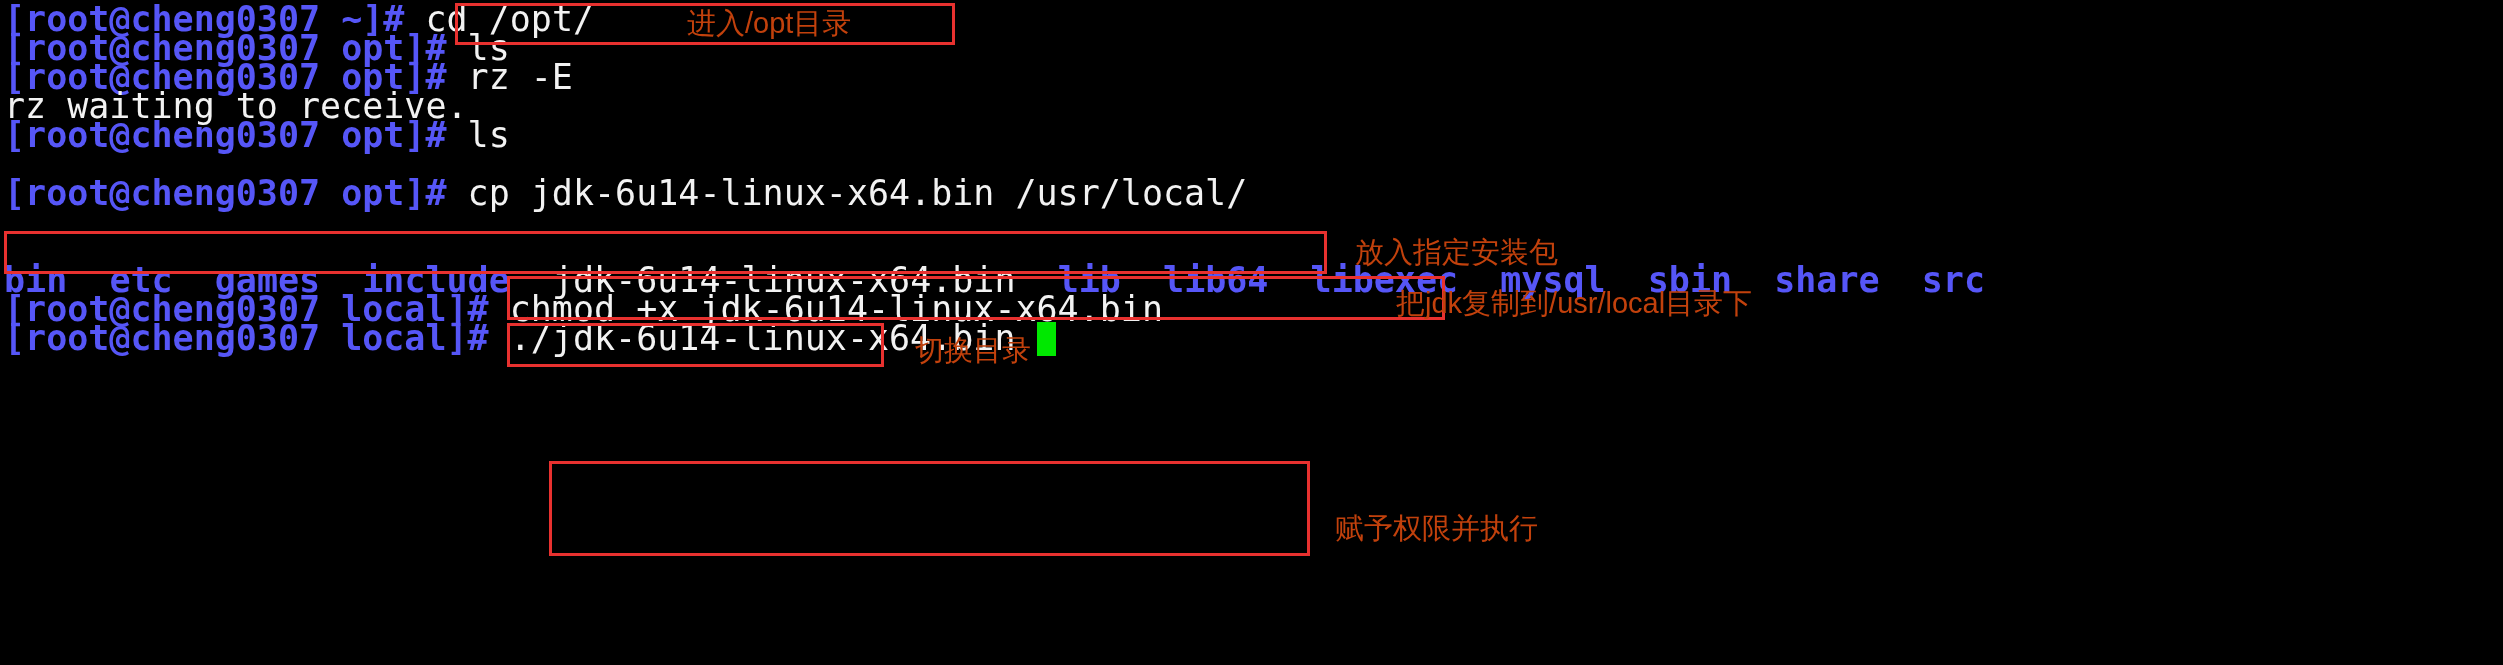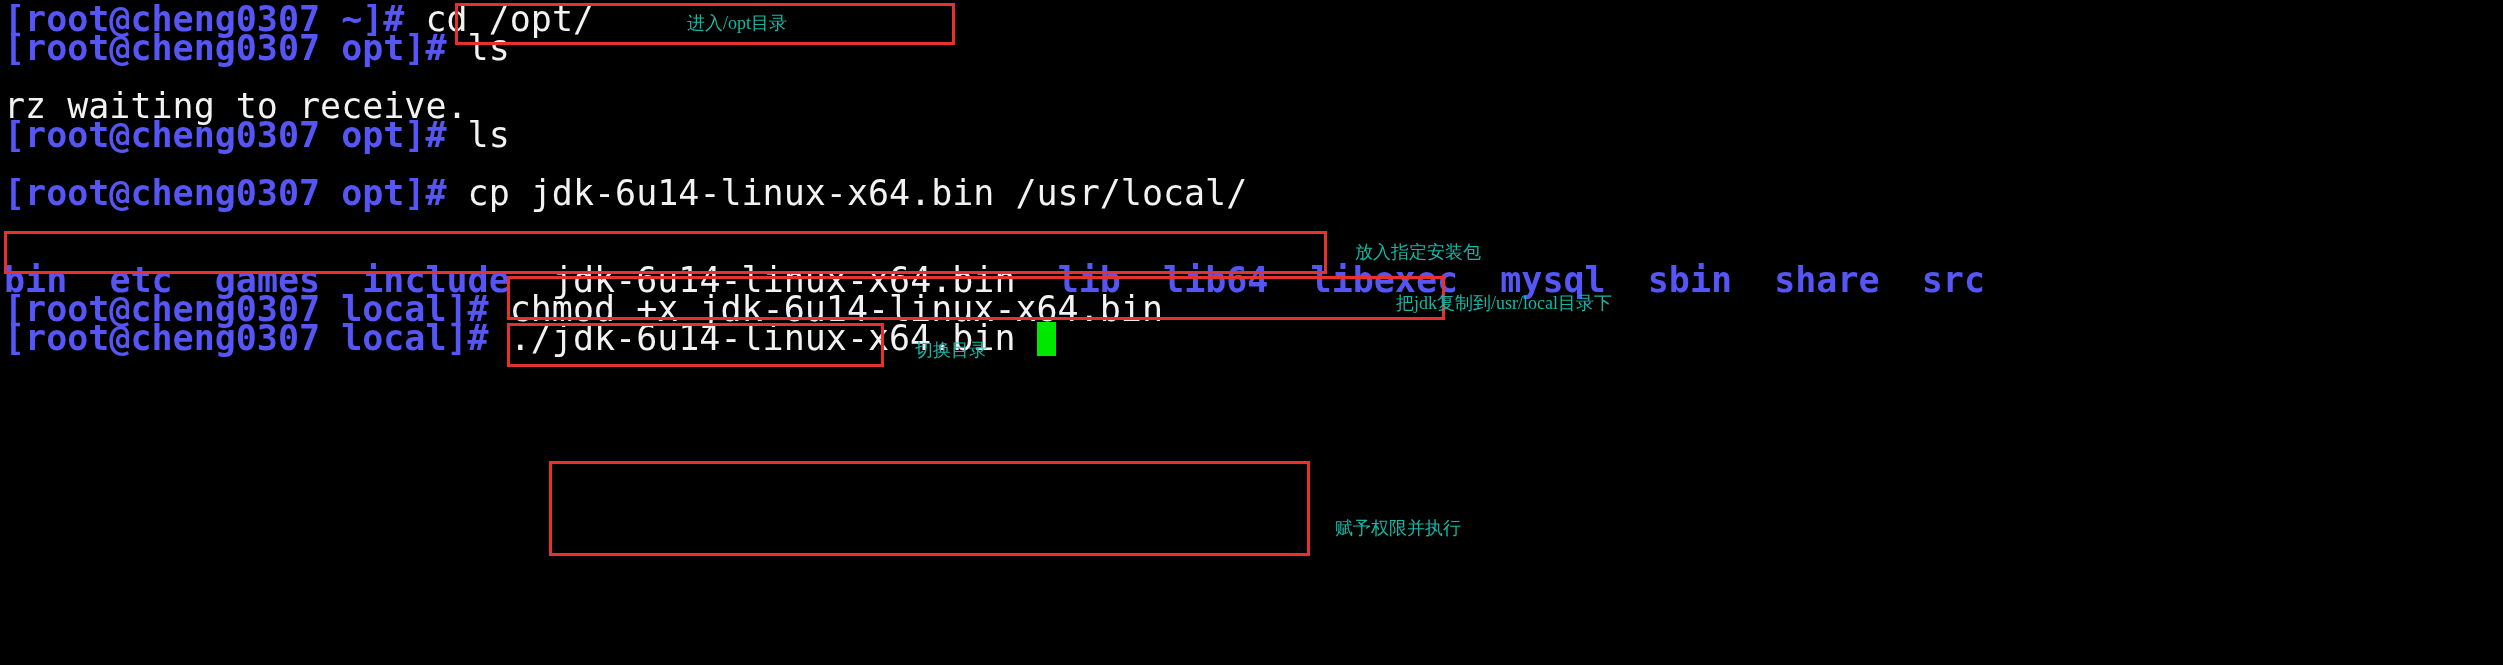--- a/index.html
+++ b/index.html
@@ -64,36 +64,37 @@
   
   .box {
     position: absolute;
     border: 3px solid #e8312f;
     box-sizing: border-box;
     pointer-events: none;
   }
 
   .note {
     position: absolute;
-    color: #14b8a6;
-    font-family: Liberation Serif, serif;
-    font-size: 18px;
+    color: #c2410c;
+    font-family: Liberation Sans, sans-serif;
+    font-size: 29px;
     line-height: 30px;
     white-space: nowrap;
   }
 </style>
 </head>
 <body>
 
 <div id="terminal">
 
   <div class="line" style="top:-4px;"><span class="prompt">[root@cheng0307 ~]#</span><span class="cmd"> cd /opt/</span></div>
 
   <div class="line" style="top:25px;"><span class="prompt">[root@cheng0307 opt]#</span><span class="cmd"> ls</span></div>
 
+  <div class="line" style="top:54px;"><span class="prompt">[root@cheng0307 opt]#</span><span class="cmd"> rz -E</span></div>
 
   <div class="line" style="top:83px;"><span class="out">rz waiting to receive.</span></div>
 
   <div class="line" style="top:112px;"><span class="prompt">[root@cheng0307 opt]#</span><span class="cmd"> ls</span></div>
 
 
   <div class="line" style="top:170px;"><span class="prompt">[root@cheng0307 opt]#</span><span class="cmd"> cp jdk-6u14-linux-x64.bin /usr/local/</span></div>
 
 
 

